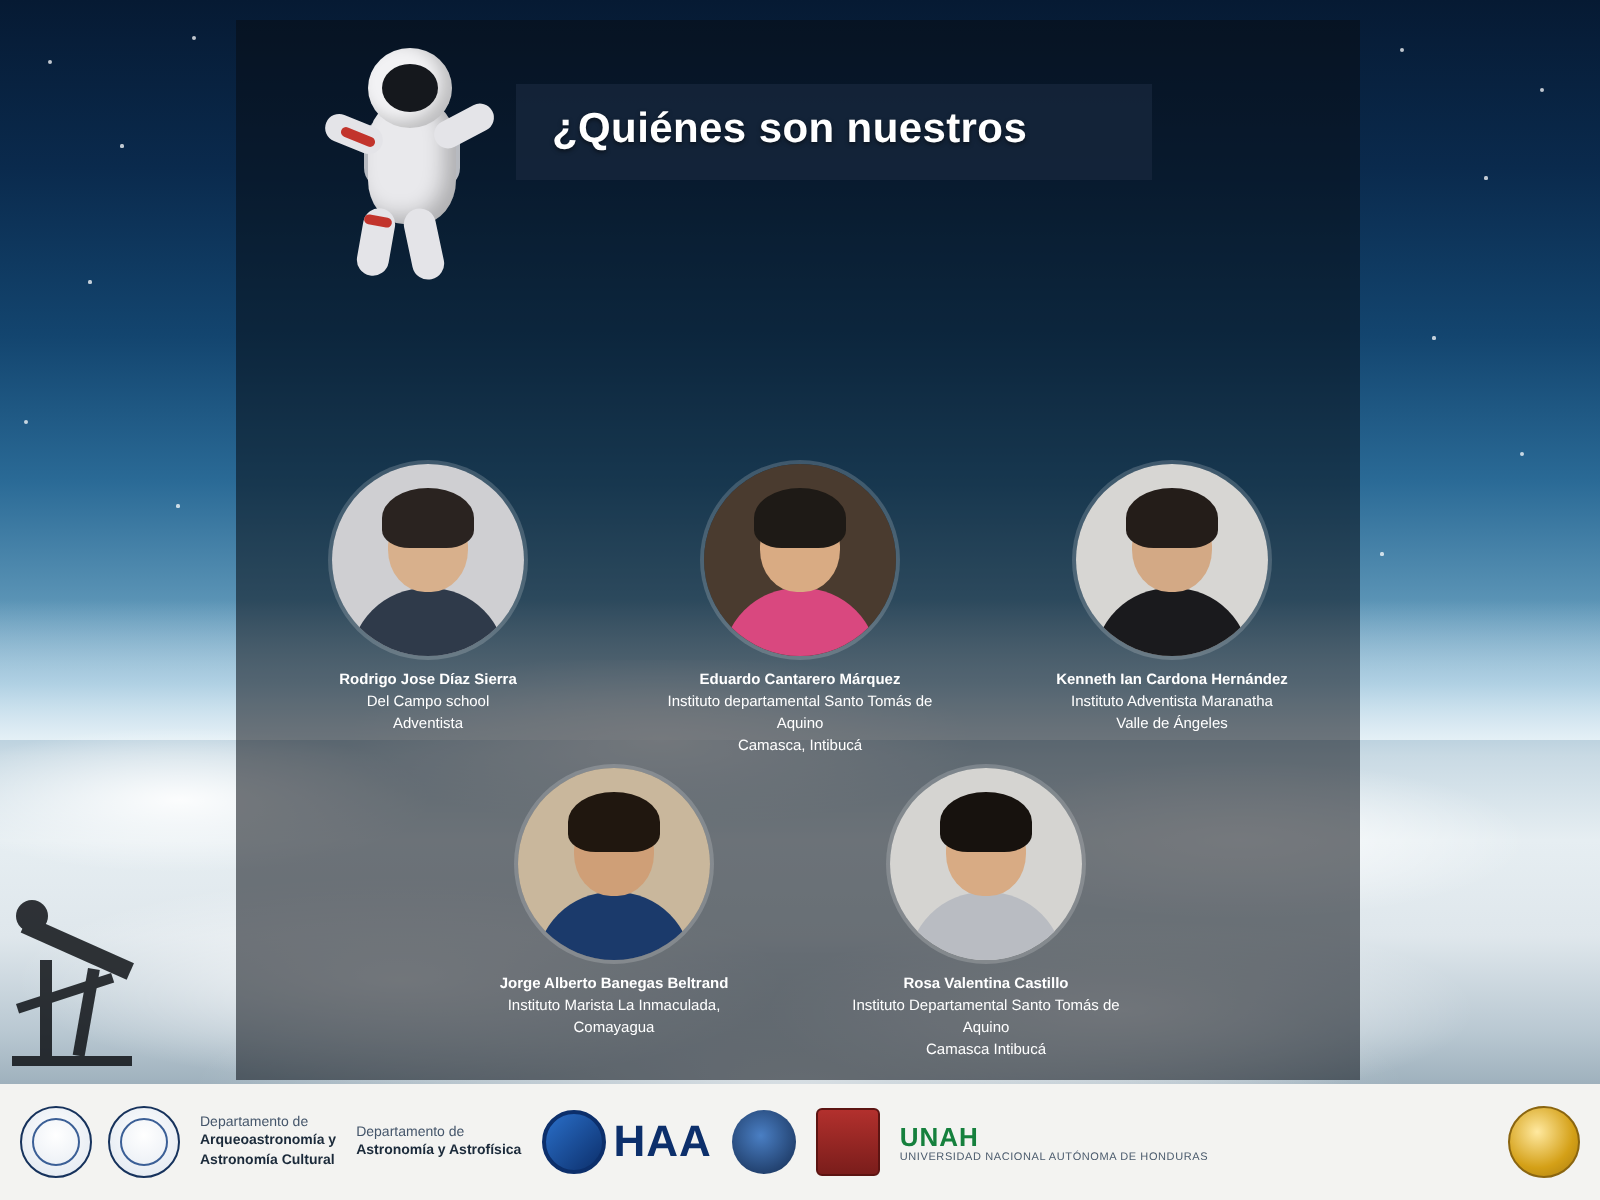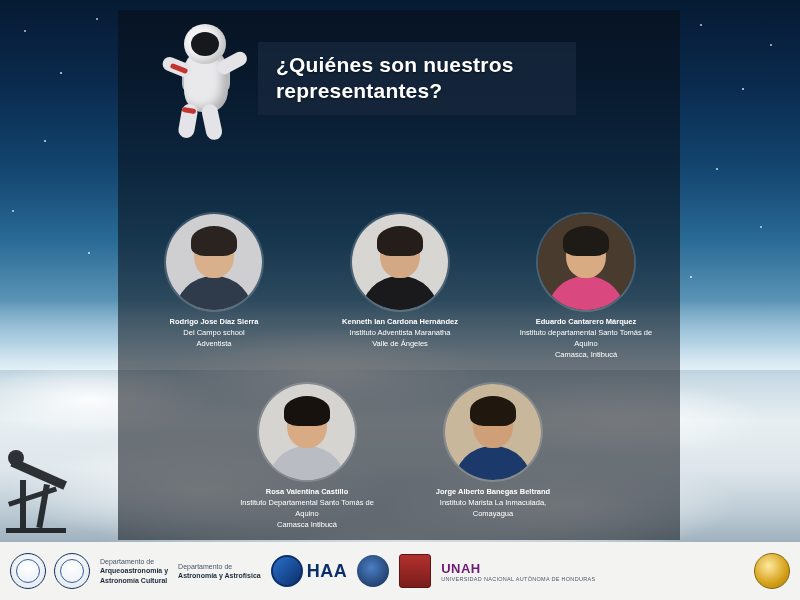--- a/index.html
+++ b/index.html
@@ -191,21 +191,21 @@
   }
   .subtitle div { white-space: nowrap; }
 
   
   .row {
     position: absolute;
     display: flex;
     justify-content: center;
     gap: 36px;
   }
-  .row-1 { left: 130px; top: 214px; width: 540px; }
+  .row-1 { left: 130px; top: 232px; width: 540px; }
   .row-2 { left: 200px; top: 384px; width: 400px; }
 
   .person {
     width: 150px;
     text-align: center;
   }
   .avatar {
     width: 96px;
     height: 96px;
     margin: 0 auto;
@@ -294,36 +294,36 @@
   .f-block .light { font-weight: normal; color: #44556a; }
   .haa {
     display: flex; align-items: center; gap: 4px;
   }
   .haa-ring {
     width: 28px; height: 28px; border-radius: 50%;
     border: 2px solid #0c2f6b;
     background: linear-gradient(135deg, #2a6fc9, #0c2f6b);
   }
   .haa-text {
-    font-size: 18px; font-weight: bold; color: #0c2f6b; letter-spacing: .5px;
+    font-size: 22px; font-weight: bold; color: #0c2f6b; letter-spacing: .5px;
   }
   .f-badge {
     width: 32px; height: 32px;
     border-radius: 50%;
     background: radial-gradient(circle at 45% 40%, #4a7fc4, #132a4f);
     border: 1.5px solid #0f2murky;
   }
   .f-badge2 {
     width: 30px; height: 32px;
     background: linear-gradient(180deg, #b2302d, #7a1d1b);
     border: 1px solid #5c1412;
     border-radius: 3px;
   }
   .unah-text {
-    font-size: 13px; font-weight: bold; color: #701a75; letter-spacing: .5px;
+    font-size: 13px; font-weight: bold; color: #15803d; letter-spacing: .5px;
   }
   .unah-sub { font-size: 5.5px; color: #4a5a6c; font-weight: normal; letter-spacing: .3px;}
   .gold-medal {
     width: 34px; height: 34px; border-radius: 50%;
     background: radial-gradient(circle at 40% 35%, #ffe9a0, #d4a017 60%, #a87b10);
     border: 1px solid #8a6510;
   }
   .spacer { flex: 1; }
 
   
@@ -367,21 +367,20 @@
     <div class="astro-leg-l"></div>
     <div class="astro-leg-r"></div>
     <div class="astro-helmet"></div>
     <div class="astro-visor"></div>
     <div class="astro-stripe-a"></div>
     <div class="astro-stripe-b"></div>
   </div>
 
   <div class="title-box">
     <p class="title-text">¿Quiénes son nuestros</p>
-    <p class="title-text">representantes?</p>
   </div>
 
   <div class="subtitle">
   </div>
 
   <div class="row row-1">
 
     <div class="person">
       <div class="avatar">
         <div class="bg" style="background:#cfcfd2"></div>
@@ -391,75 +390,75 @@
       </div>
       <div class="caption">
         <div class="name">Rodrigo Jose Díaz Sierra</div>
         <div>Del Campo school</div>
         <div>Adventista</div>
       </div>
     </div>
 
     <div class="person">
       <div class="avatar">
+        <div class="bg" style="background:#4a3b2f"></div>
+        <div class="torso" style="background:#d9487f"></div>
+        <div class="head" style="background:#d9ab83"></div>
+        <div class="hair" style="background:#1e1a16"></div>
+      </div>
+      <div class="caption">
+        <div class="name">Eduardo Cantarero Márquez</div>
+        <div>Instituto departamental Santo Tomás de Aquino</div>
+        <div>Camasca, Intibucá</div>
+      </div>
+    </div>
+
+    <div class="person">
+      <div class="avatar">
         <div class="bg" style="background:#d7d6d3"></div>
         <div class="torso" style="background:#1a1a1d"></div>
         <div class="head" style="background:#d3a985"></div>
         <div class="hair" style="background:#241d19"></div>
       </div>
       <div class="caption">
         <div class="name">Kenneth Ian Cardona Hernández</div>
         <div>Instituto Adventista Maranatha</div>
         <div>Valle de Ángeles</div>
       </div>
     </div>
 
+  </div>
+
+  <div class="row row-2">
+
     <div class="person">
       <div class="avatar">
-        <div class="bg" style="background:#4a3b2f"></div>
-        <div class="torso" style="background:#d9487f"></div>
-        <div class="head" style="background:#d9ab83"></div>
-        <div class="hair" style="background:#1e1a16"></div>
+        <div class="bg" style="background:#c9b79c"></div>
+        <div class="torso" style="background:#1b3a6b"></div>
+        <div class="head" style="background:#cf9f77"></div>
+        <div class="hair" style="background:#20170f"></div>
       </div>
       <div class="caption">
-        <div class="name">Eduardo Cantarero Márquez</div>
-        <div>Instituto departamental Santo Tomás de Aquino</div>
-        <div>Camasca, Intibucá</div>
-      </div>
-    </div>
-
-  </div>
-
-  <div class="row row-2">
+        <div class="name">Jorge Alberto Banegas Beltrand</div>
+        <div>Instituto Marista La Inmaculada,</div>
+        <div>Comayagua</div>
+      </div>
+    </div>
 
     <div class="person">
       <div class="avatar">
         <div class="bg" style="background:#d5d4d1"></div>
         <div class="torso" style="background:#b9bcc2"></div>
         <div class="head" style="background:#d8ab84"></div>
         <div class="hair" style="background:#17120e"></div>
       </div>
       <div class="caption">
         <div class="name">Rosa Valentina Castillo</div>
         <div>Instituto Departamental Santo Tomás de Aquino</div>
         <div>Camasca Intibucá</div>
-      </div>
-    </div>
-
-    <div class="person">
-      <div class="avatar">
-        <div class="bg" style="background:#c9b79c"></div>
-        <div class="torso" style="background:#1b3a6b"></div>
-        <div class="head" style="background:#cf9f77"></div>
-        <div class="hair" style="background:#20170f"></div>
-      </div>
-      <div class="caption">
-        <div class="name">Jorge Alberto Banegas Beltrand</div>
-        <div>Instituto Marista La Inmaculada,</div>
-        <div>Comayagua</div>
       </div>
     </div>
 
   </div>
 
   <svg class="telescope" viewBox="0 0 120 120">
     <g fill="#101418" opacity="0.95">
       <rect x="10" y="30" width="58" height="9" transform="rotate(24 10 30)"></rect>
       <rect x="4" y="74" width="50" height="5" transform="rotate(-18 4 74)"></rect>
       <rect x="16" y="52" width="6" height="48"></rect>

